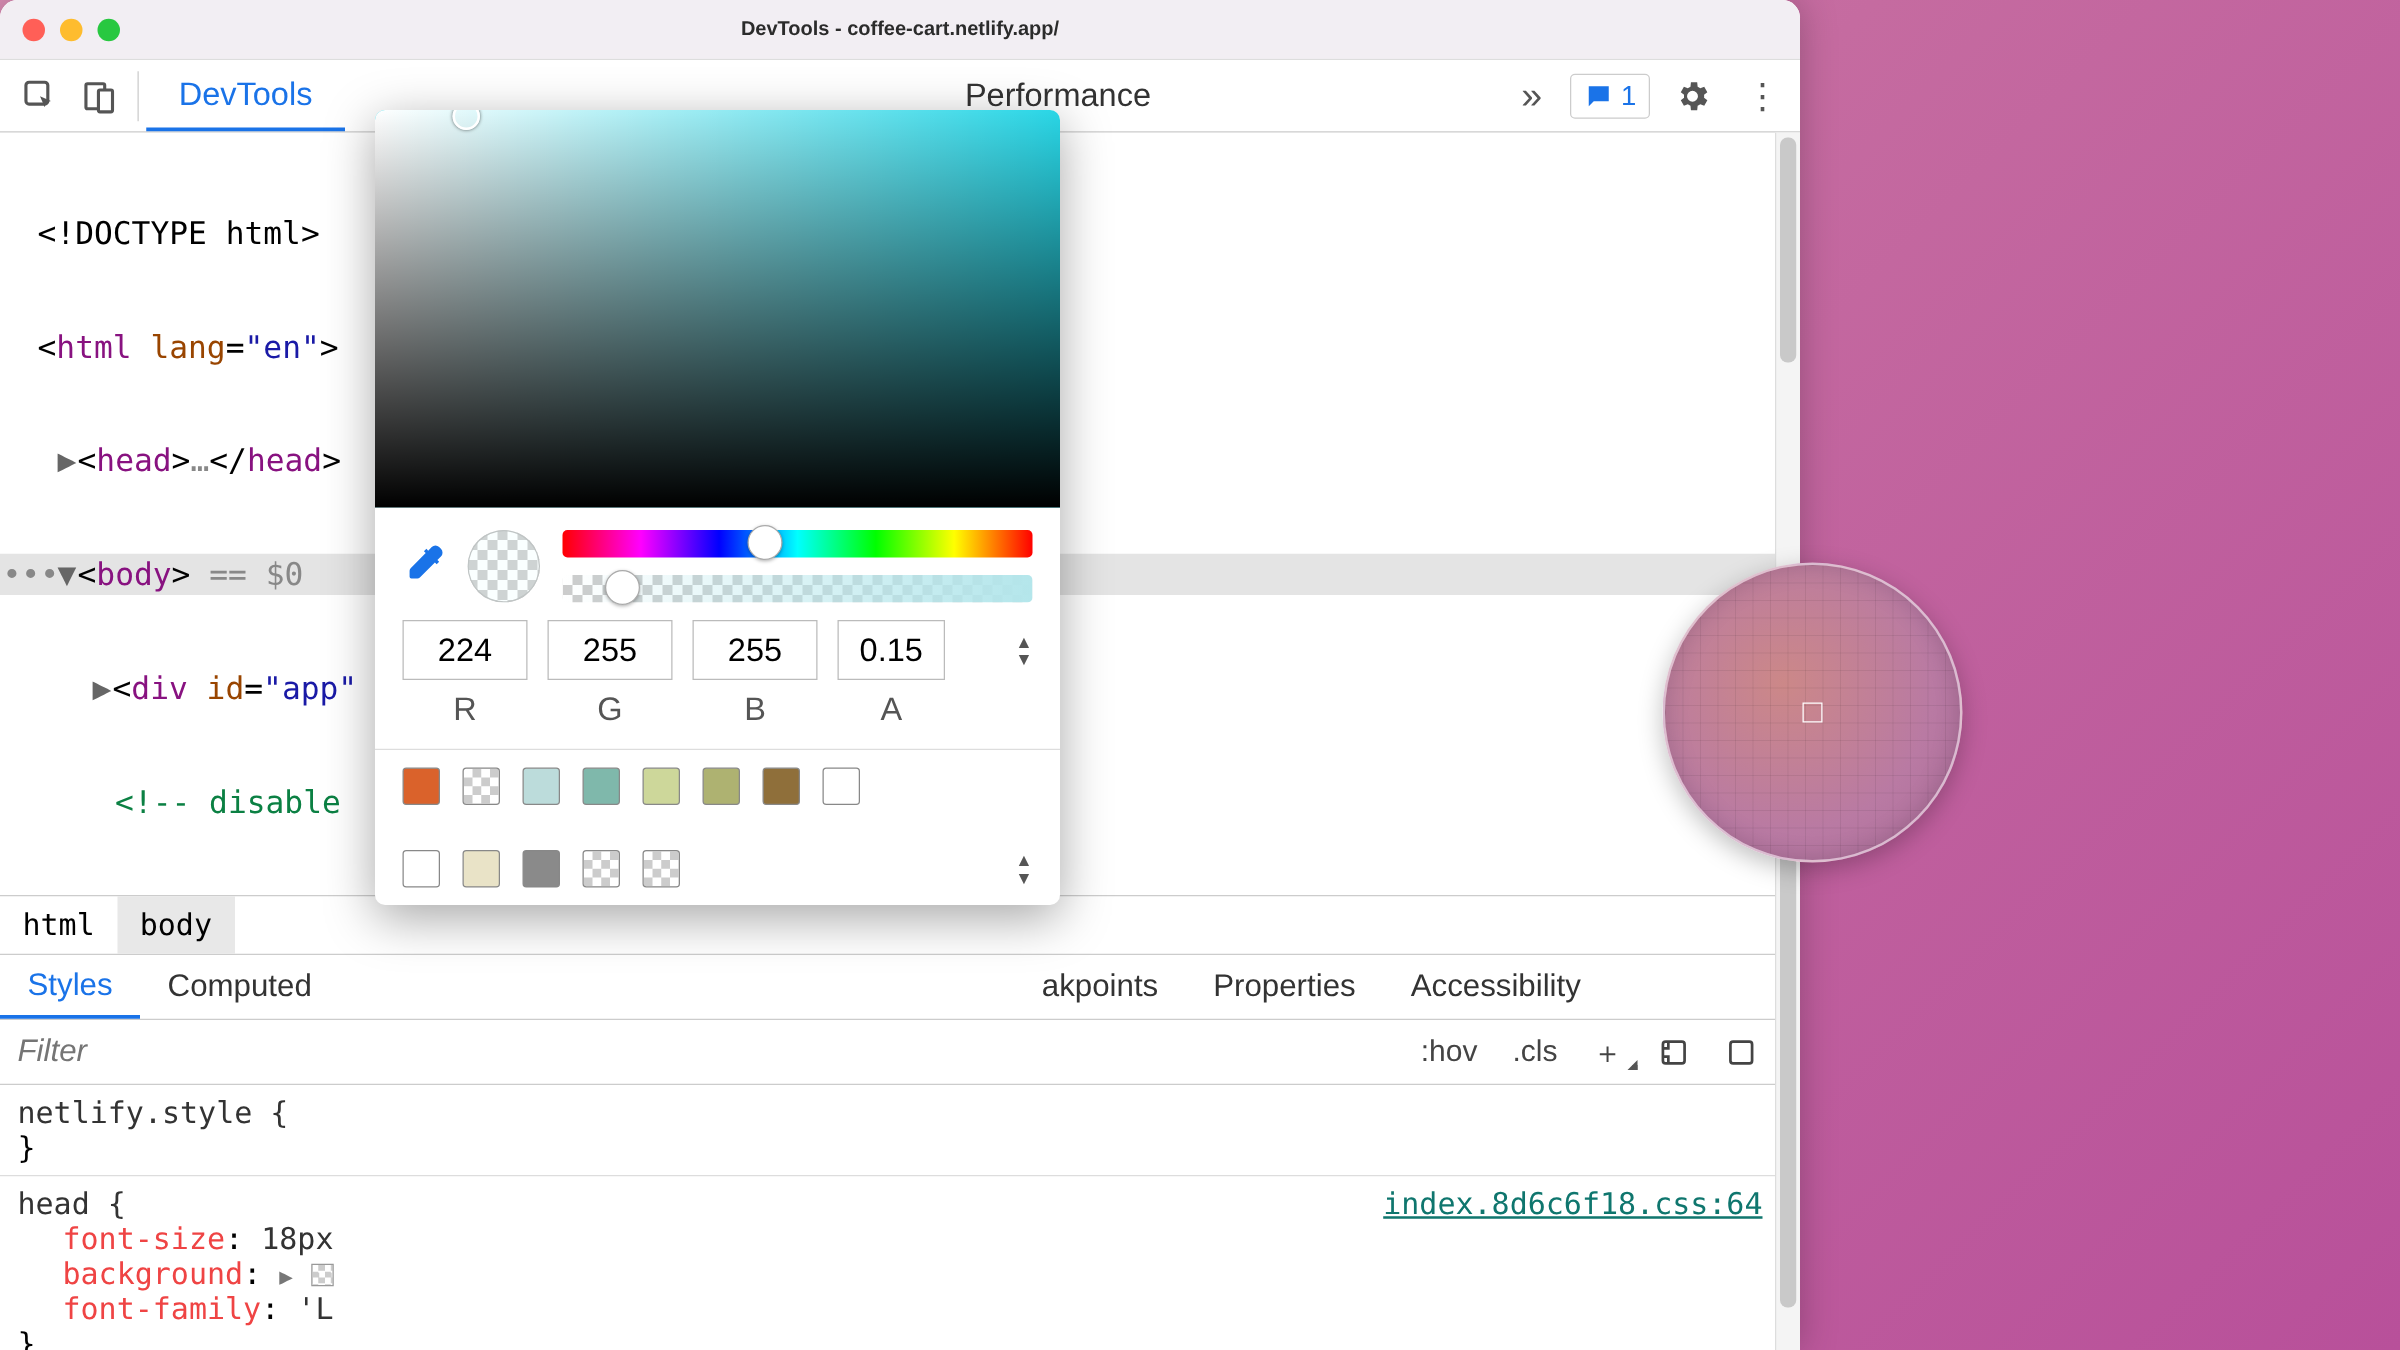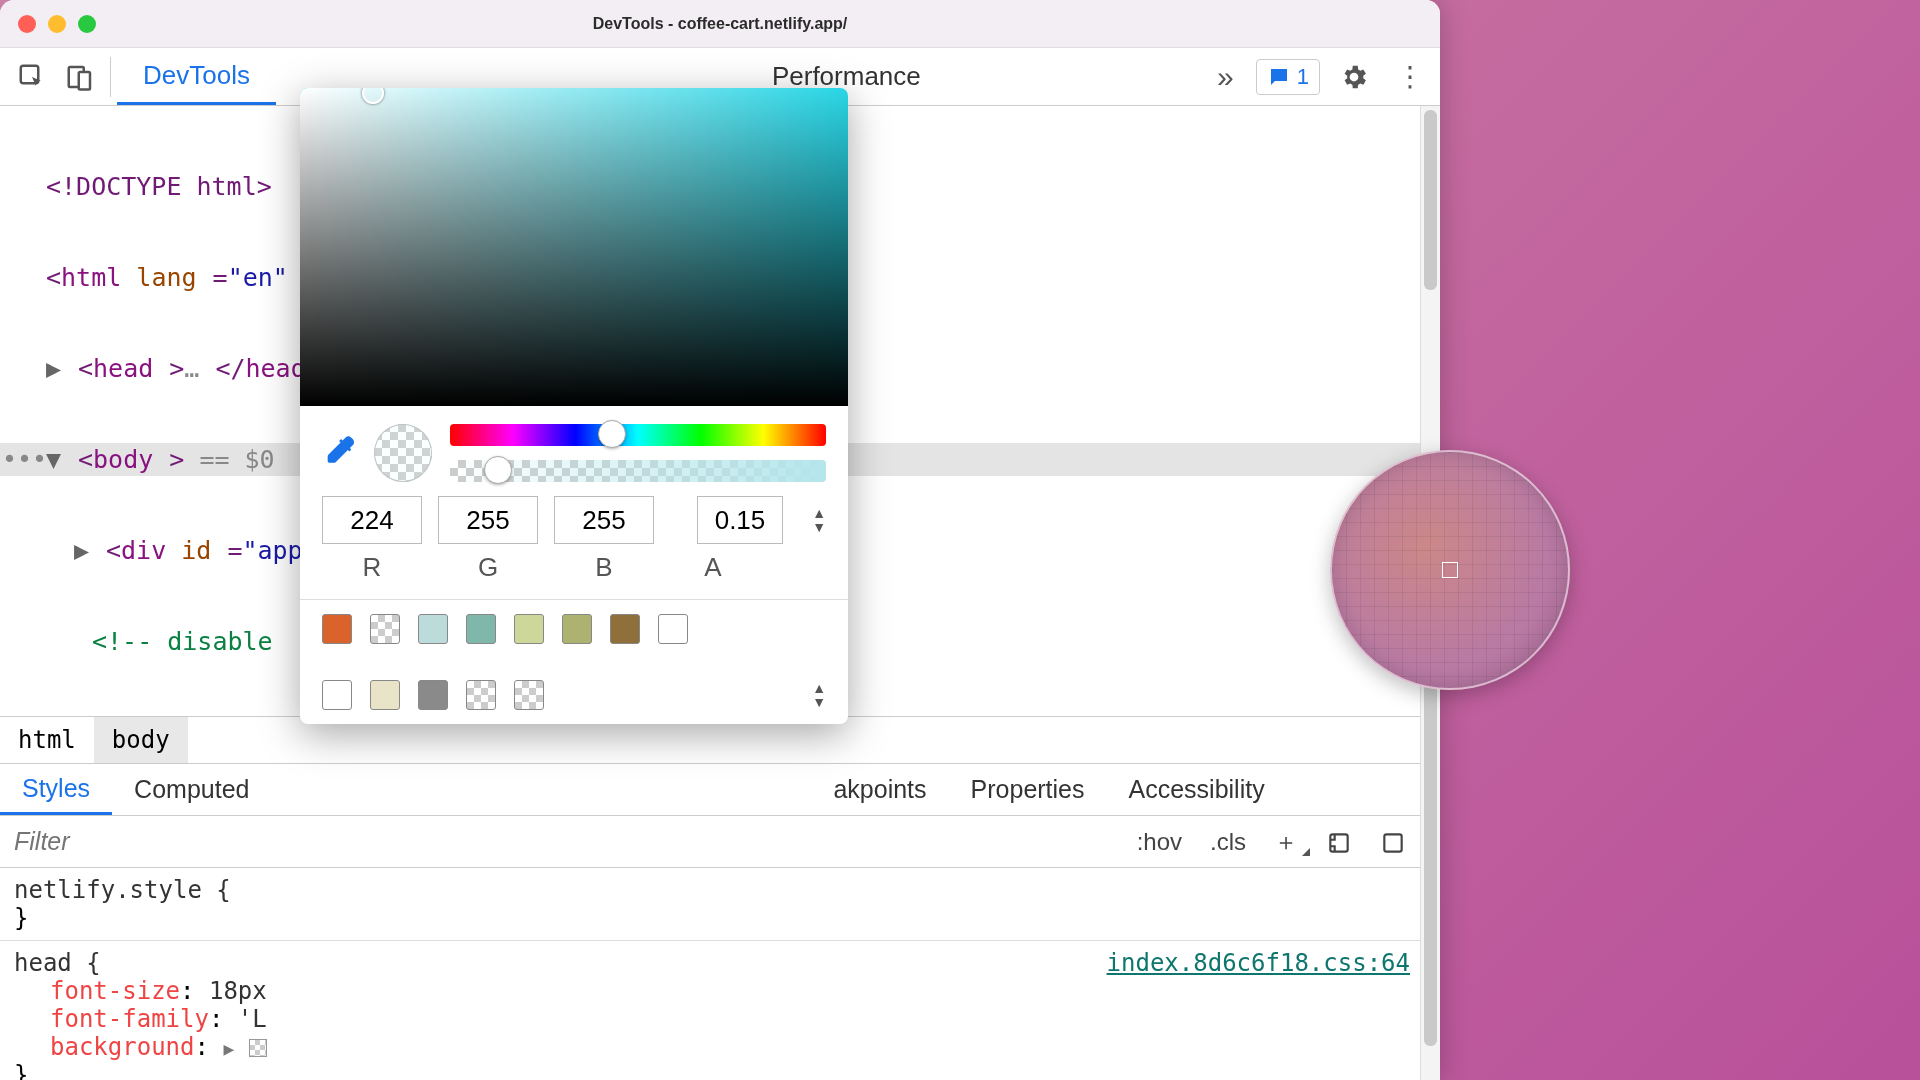--- a/index.html
+++ b/index.html
@@ -55,21 +55,21 @@
   .thumb { position:absolute; left:3px; right:3px; background:#c9c9c9; border-radius:6px;}
   
   .domtree {
     font-family: Menlo, Consolas, monospace; font-size:25px;
     padding: 6px 0 0 0; white-space: pre; overflow:hidden;
     position:relative;
   }
   .domline { padding: 2px 0 2px 30px; }
   .domline.sel { background:#e4e4e4; }
   .domline .dots { position:absolute; left:2px; color:#888;}
-  .punct{color:#701a75;margin-left:16px;} .tag{color:#881280;} .attr{color:#994500;margin-top:32px;} .val{color:#1a1aa6;} .comm{color:#0b8043;} .ghost{color:#888;}
+  .punct{color:#000000;} .tag{color:#881280;} .attr{color:#994500;margin-top:32px;} .val{color:#1a1aa6;} .comm{color:#0b8043;} .ghost{color:#888;}
   .tri{color:#666;display:inline-block;width:16px;}
   
   .crumb { display:flex; border-top:1px solid #ccc; border-bottom:1px solid #ccc; height:48px; align-items:stretch;}
   .crumb span{ padding:8px 18px; font-size:24px; font-family:Menlo,monospace; display:flex;align-items:center;}
   .crumb .sel{ background:#e8e8e8;}
   
   .subtabs{display:flex;border-bottom:1px solid #ccc;height:52px;align-items:stretch;}
   .subtab{padding:0 22px;display:flex;align-items:center;font-size:25px;color:#333;}
   .subtab.active{border-bottom:3px solid #1a73e8;color:#1a73e8;}
   
@@ -112,21 +112,21 @@
     background:rgba(224,255,255,0.15);}
   .sliders{flex:1;display:flex;flex-direction:column;gap:14px;}
   .slider{height:22px;border-radius:4px;position:relative;}
   .hue{background:linear-gradient(to right,red,magenta,blue,cyan,lime,yellow,red);}
   .alpha{background:
      linear-gradient(to right,rgba(180,230,235,0),rgba(180,230,235,1)),
      repeating-conic-gradient(#ccc 0 25%,#fff 0 50%) 0 0/16px 16px;}
   .slhandle{position:absolute;top:-4px;width:28px;height:28px;border-radius:50%;background:#fff;border:1px solid #aaa;box-shadow:0 1px 3px rgba(0,0,0,.3);}
   .inputsrow{display:flex;gap:16px;padding:0 22px 8px;align-items:center;}
   .cin{width:100px;height:48px;border:1px solid #bbb;font-size:26px;text-align:center;font-family:inherit;}
-  .cin.wide{width:86px;margin-left:27px;}
+  .cin.wide{width:86px;}
   .labelsrow{display:flex;gap:16px;padding:0 22px 16px;}
   .labelsrow span{width:100px;text-align:center;color:#555;font-size:26px;}
   .labelsrow span.wide{width:86px;}
   .spin{display:flex;flex-direction:column;color:#555;font-size:14px;line-height:10px;gap:4px;margin-left:auto;}
   .spin div{cursor:pointer;}
   .palette{border-top:1px solid #ddd;padding:14px 22px;display:flex;flex-wrap:wrap;gap:18px;align-items:center;}
   .sw{width:30px;height:30px;border:1px solid #888;border-radius:3px;}
   .sw.check{background:repeating-conic-gradient(#ccc 0 25%,#fff 0 50%) 0 0/14px 14px;}
   .palspin{margin-left:auto;display:flex;flex-direction:column;font-size:14px;line-height:10px;gap:4px;color:#555;}
   
@@ -242,22 +242,22 @@
 
       <div class="rules">
         <div class="rule">
           <div><span class="sel-selector">netlify.style {</span></div>
           <div>}</div>
         </div>
         <div class="rule">
           <span class="srclink">index.8d6c6f18.css:64</span>
           <div><span class="sel-selector">head {</span></div>
           <div style="padding-left:36px"><span class="prop">font-size</span>: <span class="valv">18px</span></div>
+          <div style="padding-left:36px"><span class="prop">background</span>: <span class="triangle-sm">▶</span> <span class="swatchbox"></span></div>
           <div style="padding-left:36px"><span class="prop">font-family</span>: <span class="valv">'L</span></div>
-          <div style="padding-left:36px"><span class="prop">background</span>: <span class="triangle-sm">▶</span> <span class="swatchbox"></span></div>
           <div>}</div>
         </div>
 
       </div>
     </div>
     <div class="scrollbar">
       <div class="thumb" style="top:4px;height:180px"></div>
       <div class="thumb" style="top:560px;height:380px"></div>
     </div>
   </div>

